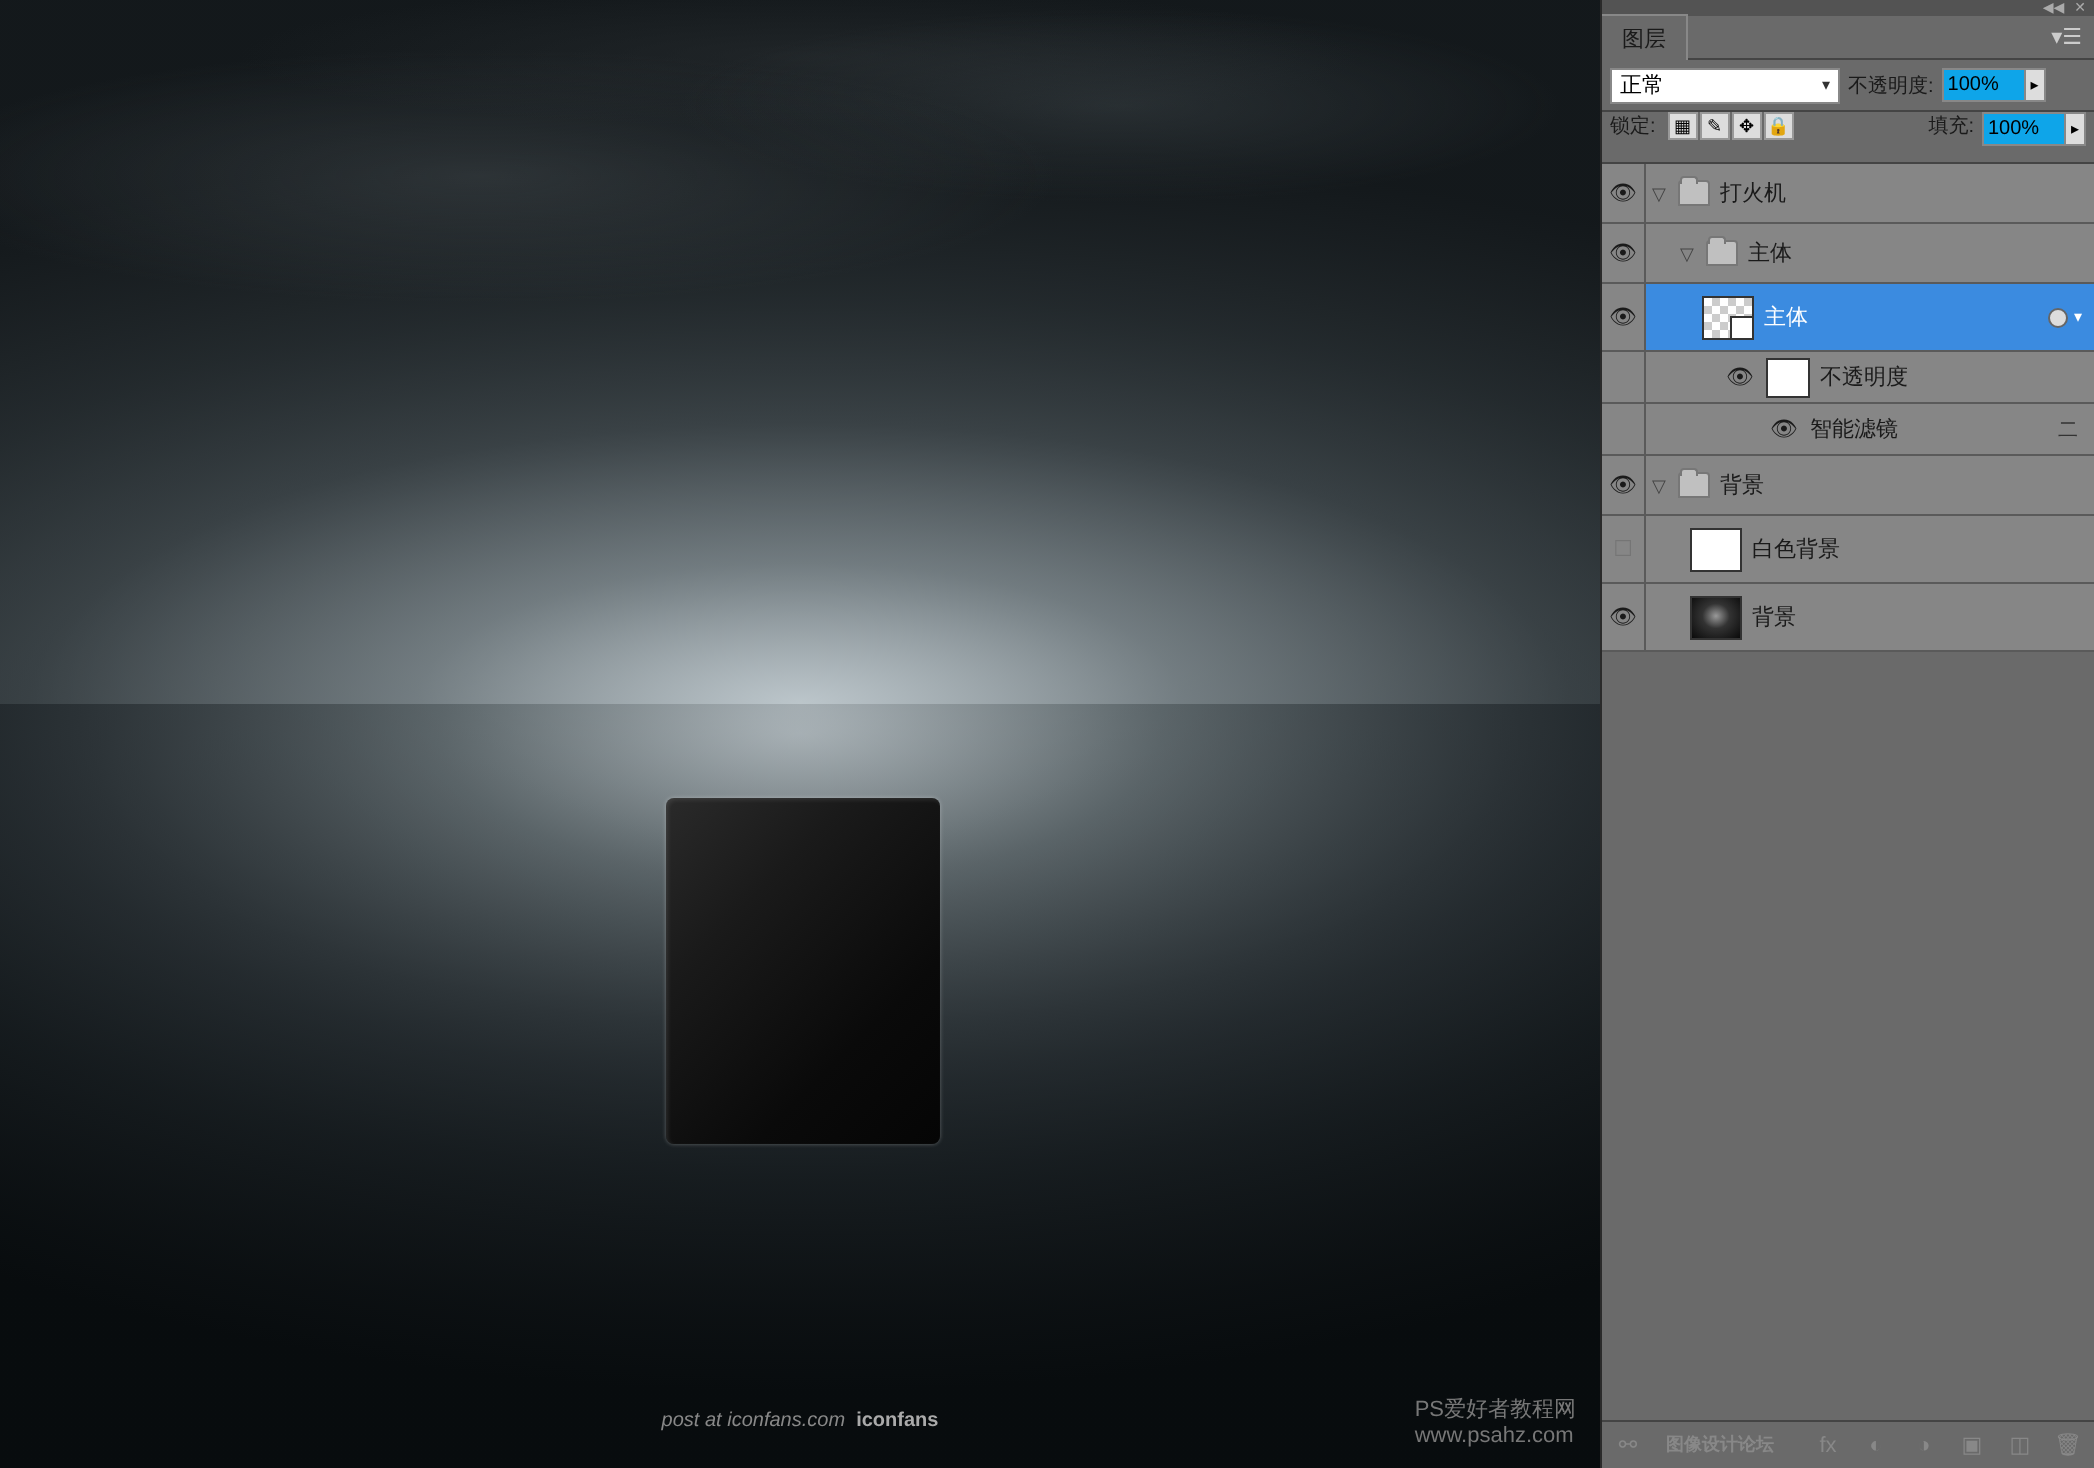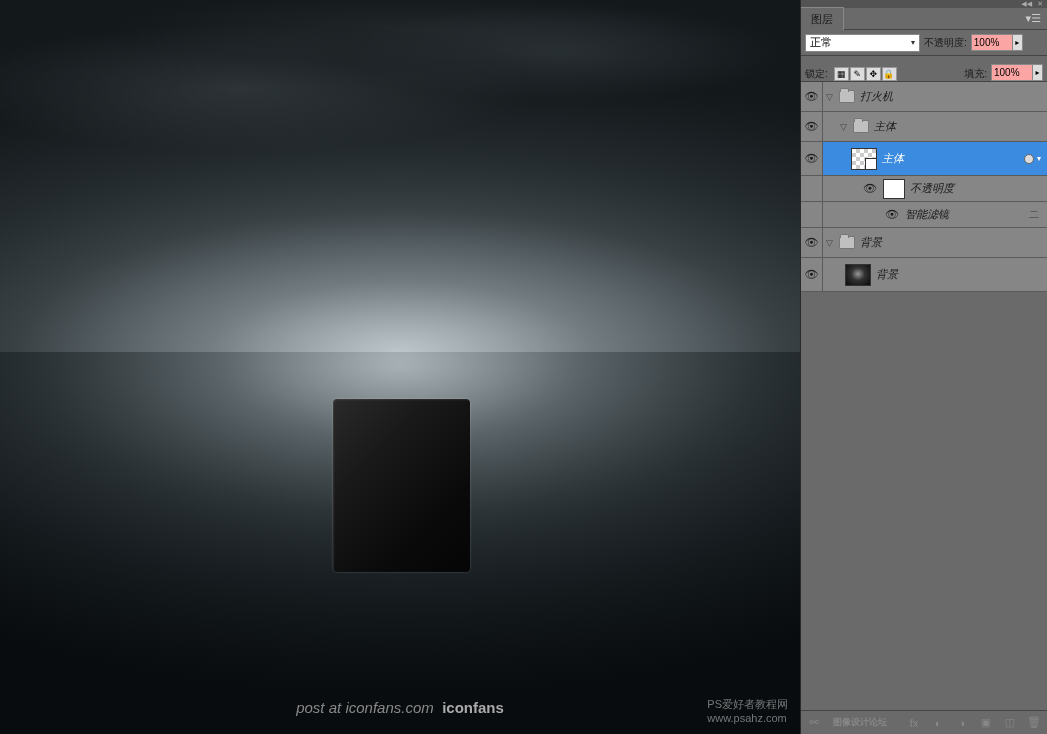--- a/index.html
+++ b/index.html
@@ -2,54 +2,54 @@
 <html><head>
 <meta charset="utf-8">
 <style>
 * { margin: 0; padding: 0; box-sizing: border-box; font-family: "Microsoft YaHei", sans-serif; }
 body { width: 1047px; height: 734px; display: flex; overflow: hidden; background: #535353; }
 .canvas-area { width: 800px; height: 734px; position: relative; background: radial-gradient(ellipse 90% 40% at 50% 50%, #b8c0c4 0%, #6a7478 25%, #3a4246 50%, #1a2124 75%, #0a0d0f 100%); overflow: hidden; }
 .sky { position: absolute; top: 0; left: 0; width: 100%; height: 48%; background: radial-gradient(ellipse 120% 100% at 50% 100%, rgba(190,200,205,0.9) 0%, rgba(120,130,135,0.7) 20%, rgba(60,68,72,0.6) 40%, rgba(20,25,28,0.95) 80%); }
 .clouds { position: absolute; top: 0; left: 0; width: 100%; height: 48%; background: radial-gradient(ellipse 60% 30% at 30% 25%, rgba(80,88,92,0.4) 0%, transparent 60%), radial-gradient(ellipse 50% 25% at 70% 15%, rgba(60,68,72,0.5) 0%, transparent 55%), radial-gradient(ellipse 70% 20% at 50% 8%, rgba(40,45,48,0.6) 0%, transparent 50%); }
 .water { position: absolute; bottom: 0; left: 0; width: 100%; height: 52%; background: radial-gradient(ellipse 100% 100% at 50% 0%, rgba(160,170,175,0.5) 0%, rgba(80,90,94,0.4) 20%, rgba(30,36,40,0.7) 50%, rgba(8,12,14,0.95) 90%); }
 .lighter-body { position: absolute; left: 333px; top: 399px; width: 137px; height: 173px; background: linear-gradient(135deg, #2a2a2a 0%, #1a1a1a 30%, #0a0a0a 70%, #050505 100%); border-radius: 4px; box-shadow: 0 0 2px rgba(255,255,255,0.3), inset 1px 1px 2px rgba(255,255,255,0.1); }
-.watermark { position: absolute; bottom: 18px; left: 50%; transform: translateX(-50%); color: #888; font-size: 15px; font-style: italic; }
+.watermark { position: absolute; bottom: 18px; left: 50%; transform: translateX(-50%); color: #888; font-size: 10px; font-style: italic; }
 .watermark b { font-style: normal; font-weight: bold; color: #aaa; }
 .watermark-right { position: absolute; bottom: 10px; right: 12px; color: #777; font-size: 11px; }
 .panel { width: 247px; height: 734px; background: #6a6a6a; display: flex; flex-direction: column; border-left: 1px solid #2a2a2a; }
 .panel-top-bar { height: 8px; background: #535353; display: flex; justify-content: flex-end; align-items: center; padding-right: 4px; gap: 2px; }
 .top-bar-arrows { color: #aaa; font-size: 7px; }
 .panel-tabs { height: 22px; background: #6a6a6a; display: flex; align-items: center; border-bottom: 1px solid #444; }
 .panel-tab { padding: 4px 10px; font-size: 11px; color: #1a1a1a; background: #6a6a6a; border-right: 1px solid #888; border-top: 1px solid #888; }
 .panel-menu { margin-left: auto; padding: 0 6px; color: #ccc; font-size: 11px; cursor: pointer; }
 .panel-options { height: 26px; background: #6a6a6a; display: flex; align-items: center; padding: 0 4px; gap: 4px; border-bottom: 1px solid #444; }
-.panel-options2 { height: 26px; background: #6a6a6a; display: flex; align-items: flex-end; padding: 0 4px; gap: 4px; border-bottom: 1px solid #444; }
+.panel-options2 { height: 26px; background: #6a6a6a; display: flex; align-items: flex-start; padding: 0 4px; gap: 4px; border-bottom: 1px solid #444; }
 .dropdown { background: #fff; border: 1px solid #888; font-size: 11px; padding: 2px 4px; height: 18px; display: flex; align-items: center; justify-content: space-between; }
 .dropdown-main { width: 115px; gap: 43px; }
 .dd-arrow { font-size: 8px; color: #333; }
 .opt-label { font-size: 10px; color: #1a1a1a; }
-.opt-input { background: #fca5a5; border: 1px solid #888; width: 42px; height: 17px; font-size: 10px; padding: 0 2px; display: flex; align-items: center; }
+.opt-input { background: #0ea5e9; border: 1px solid #888; width: 42px; height: 17px; font-size: 10px; padding: 0 2px; display: flex; align-items: center; }
 .opt-arrow { font-size: 8px; display: inline-flex; align-items: center; justify-content: center; width: 10px; height: 17px; background: #ddd; border: 1px solid #888; border-left: none; }
 .lock-icons { display: flex; gap: 1px; margin-left: 2px; }
 .lock-btn { width: 15px; height: 14px; background: #ddd; border: 1px solid #999; display: flex; align-items: center; justify-content: center; font-size: 9px; }
 .layers-list { flex: 1; background: #6a6a6a; overflow-y: auto; }
 .layer-row { display: flex; align-items: center; height: 30px; border-bottom: 1px solid #5a5a5a; background: #868686; }
 .layer-row.selected { background: #3b8be0; color: #fff; }
 .vis-col { width: 22px; height: 100%; display: flex; align-items: center; justify-content: center; border-right: 1px solid #5a5a5a; background: #868686; }
 .eye-icon { font-size: 11px; color: #1a1a1a; }
 .indent { display: inline-block; }
 .toggle-arrow { font-size: 9px; color: #444; margin: 0 3px; cursor: pointer; display: inline-flex; width: 10px; }
 .folder-icon { width: 16px; height: 13px; background: #c0c0c0; border: 1px solid #777; border-radius: 2px 2px 0 0; margin-right: 5px; position: relative; }
 .folder-icon::before { content: ""; position: absolute; top: -3px; left: 0; width: 7px; height: 3px; background: #c0c0c0; border: 1px solid #777; border-bottom: none; border-radius: 2px 2px 0 0; }
 .thumb { width: 26px; height: 22px; background: #fff; border: 1px solid #333; margin-right: 5px; position: relative; }
 .thumb-checker { background: repeating-conic-gradient(#ccc 0% 25%, #fff 0% 50%) 0 0 / 8px 8px; }
 .thumb-smart { position: relative; }
 .thumb-smart::after { content: ""; position: absolute; right: -1px; bottom: -1px; width: 10px; height: 10px; background: #fff; border: 1px solid #333; }
 .thumb-dark { background: radial-gradient(ellipse at 50% 45%, #999 0%, #333 40%, #0a0a0a 100%); }
-.layer-name { font-size: 11px; color: #1a1a1a; font-style: italic; }
+.layer-name { font-size: 11px; color: #1a1a1a; }
 .layer-row.selected .layer-name { color: #fff; }
 .layer-right-icons { margin-left: auto; margin-right: 6px; display: flex; gap: 3px; align-items: center; }
 .circle-icon { width: 10px; height: 10px; border-radius: 50%; background: #ddd; border: 1px solid #666; }
 .tri-icon { font-size: 8px; color: #fff; }
 .filter-row { display: flex; align-items: center; height: 26px; border-bottom: 1px solid #5a5a5a; background: #868686; }
 .slider-icon { font-size: 10px; color: #333; }
 .panel-footer { height: 24px; background: #6a6a6a; border-top: 1px solid #444; display: flex; align-items: center; justify-content: flex-end; padding: 0 4px; gap: 6px; }
 .footer-icon { width: 18px; height: 16px; display: flex; align-items: center; justify-content: center; font-size: 11px; color: #888; cursor: pointer; }
 .footer-text { color: #888; font-size: 9px; margin-right: auto; margin-left: 4px; font-weight: bold; }
 </style>
@@ -159,20 +159,28 @@
 
     <div class="layer-row">
       <div class="vis-col">
           <span class="eye-icon">👁</span>
         </div>
       <span class="toggle-arrow">▽</span>
       <div class="folder-icon"></div>
       <span class="layer-name">背景</span>
     </div>
 
+    <div class="layer-row" style="height:34px;">
+      <div class="vis-col">
+          <span class="eye-icon" style="opacity:0.15;">☐</span>
+        </div>
+      <span class="indent" style="width:22px;"></span>
+      <div class="thumb"></div>
+      <span class="layer-name">白色背景</span>
+    </div>
 
     <div class="layer-row" style="height:34px;">
       <div class="vis-col">
           <span class="eye-icon">👁</span>
         </div>
       <span class="indent" style="width:22px;"></span>
       <div class="thumb thumb-dark"></div>
       <span class="layer-name">背景</span>
     </div>
 

